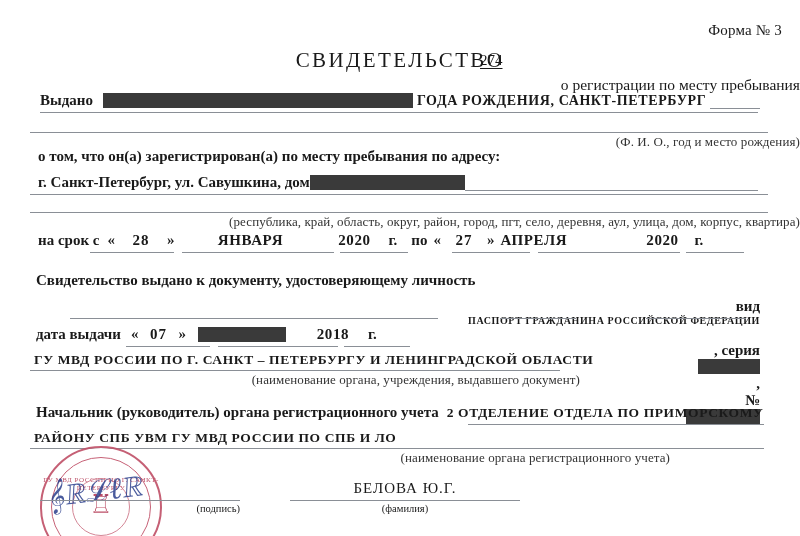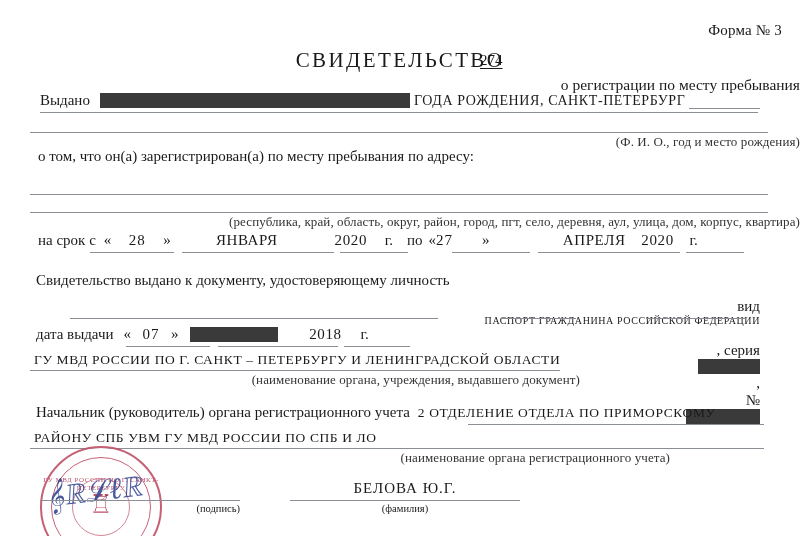--- a/index.html
+++ b/index.html
@@ -11,21 +11,21 @@
     overflow:hidden;
     position:relative;
   }
   .page { position:absolute; inset:0; }
 
   
   .form-no {
     position:absolute; right:18px; top:22px;
     font-size:15px; letter-spacing:0.2px;
   }
-  .row { position:absolute; display:flex; align-items:flex-end; }
+  .row { position:absolute; display:flex; align-items:flex-end;font-weight:bold; }
   .lbl { white-space:nowrap; }
   .line { border-bottom:1px solid #8a8f96; flex:1 1 auto; height:1px; }
   .hint {
     position:absolute; width:100%; text-align:right;
     font-size:13px; color:#333; letter-spacing:0.1px;
   }
   .redact { background:#3a3a3a; display:inline-block; height:15px; }
 
   
   .title {
@@ -110,44 +110,49 @@
   </div>
   <div class="rule" style="left:40px; top:112px; width:718px;"></div>
 
   <div class="rule" style="left:30px; top:132px; width:738px;"></div>
   <div class="hint" style="left:0; top:134px;">(Ф. И. О., год и место рождения)</div>
 
   <div class="row f15" style="left:38px; top:148px; width:700px;">
     <span class="lbl">о том, что он(а) зарегистрирован(а) по месту пребывания по адресу:</span>
   </div>
 
+  <div class="row f15" style="left:38px; top:174px; width:720px;">
+    <span class="lbl">г. Санкт-Петербург, ул. Савушкина, дом</span>
+    <span class="redact" style="width:155px; margin-bottom:1px;"></span>
+    <span class="line"></span>
+  </div>
   <div class="rule" style="left:30px; top:194px; width:738px;"></div>
   <div class="rule" style="left:30px; top:212px; width:738px;"></div>
   <div class="hint" style="left:0; top:214px;">(республика, край, область, округ, район, город, пгт, село, деревня, аул, улица, дом, корпус, квартира)</div>
 
   <div class="row f15" style="left:38px; top:232px; width:724px;">
     <span class="lbl">на срок с</span>
     <span style="width:8px"></span>
     <span class="lbl">«</span>
     <span class="lbl" style="min-width:52px; text-align:center; letter-spacing:1px;">28</span>
     <span class="lbl">»</span>
     <span style="width:6px"></span>
     <span class="lbl sp" style="min-width:140px; text-align:center;">ЯНВАРЯ</span>
     <span style="width:6px"></span>
     <span class="lbl sp" style="min-width:56px; text-align:center;">2020</span>
     <span style="width:6px"></span>
     <span class="lbl">г.</span>
     <span style="width:14px"></span>
     <span class="lbl">по</span>
     <span style="width:6px"></span>
     <span class="lbl">«</span>
-    <span class="lbl" style="min-width:46px; text-align:left; letter-spacing:1px;">27</span>
+    <span class="lbl" style="min-width:46px; text-align:center; letter-spacing:1px;">27</span>
     <span class="lbl">»</span>
     <span style="width:6px"></span>
-    <span class="lbl sp" style="min-width:130px; text-align:right;">АПРЕЛЯ</span>
+    <span class="lbl sp" style="min-width:130px; text-align:left;">АПРЕЛЯ</span>
     <span style="width:6px"></span>
     <span class="lbl sp" style="min-width:52px; text-align:center;">2020</span>
     <span style="width:6px"></span>
     <span class="lbl">г.</span>
   </div>
   <div class="rule" style="left:90px; top:252px; width:84px;"></div>
   <div class="rule" style="left:182px; top:252px; width:152px;"></div>
   <div class="rule" style="left:340px; top:252px; width:68px;"></div>
   <div class="rule" style="left:452px; top:252px; width:78px;"></div>
   <div class="rule" style="left:538px; top:252px; width:142px;"></div>

